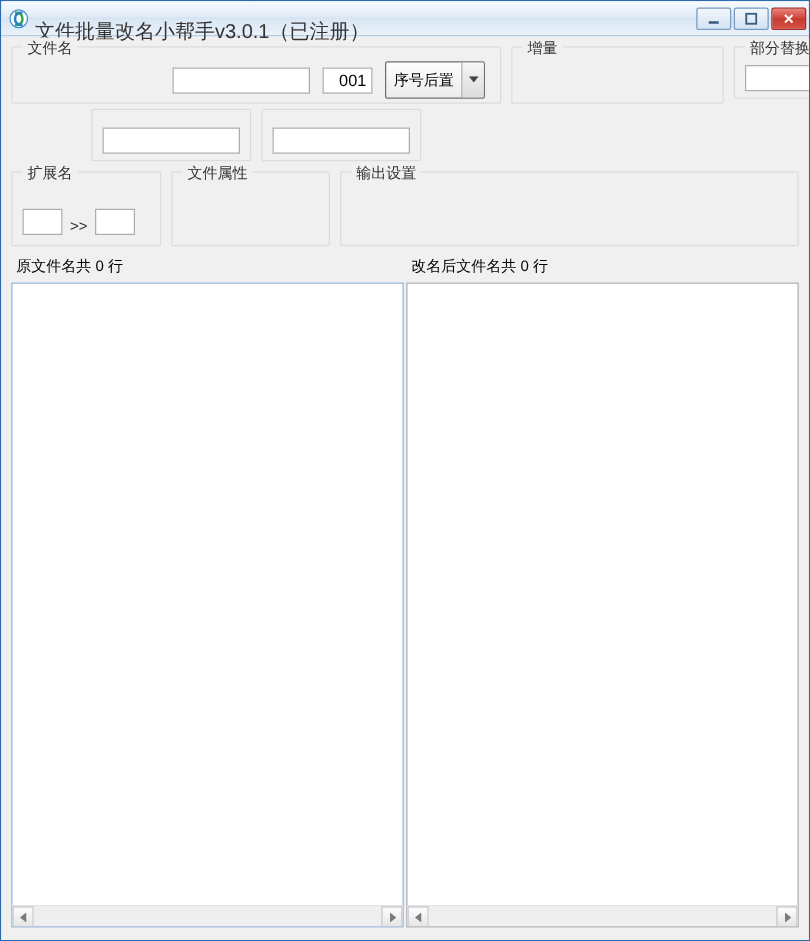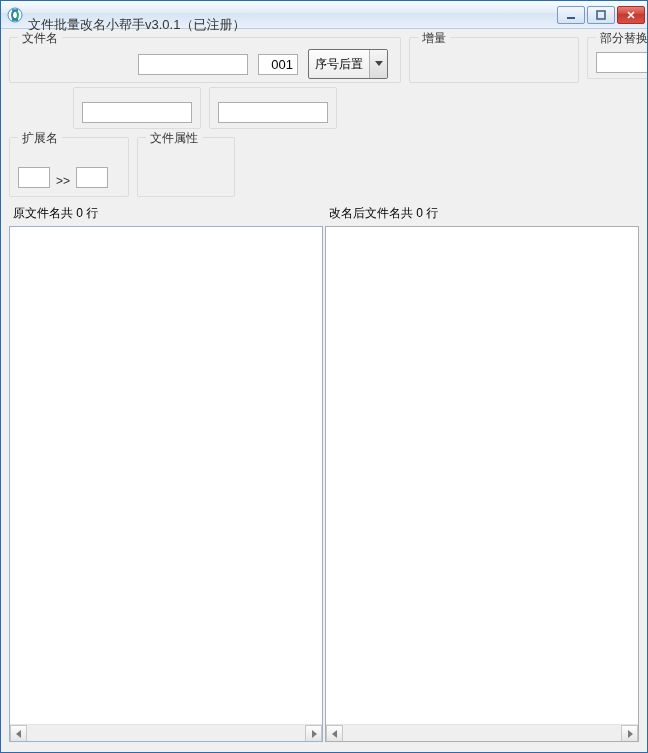--- a/index.html
+++ b/index.html
@@ -24,21 +24,21 @@
     display: flex; align-items: center;
     padding: 0 2px 0 6px;
     position: relative;
   }
   .titlebar .app-icon {
     width: 16px; height: 16px; margin-right: 5px; flex: 0 0 auto;
   }
   .titlebar .title {
     flex: 1 1 auto;
     color: #333;
-    font-size: 13px;
+    font-size: 16px;
     white-space: nowrap; overflow: hidden; margin-top: 21px;
   }
   .win-btns { display: flex; gap: 2px; }
   .win-btn {
     width: 28px; height: 18px;
     border: 1px solid #7a9bbf;
     border-radius: 2px;
     background: linear-gradient(to bottom,#f2f7fc,#d4e3f3);
     display: flex; align-items: center; justify-content: center;
     position: relative;
@@ -162,21 +162,21 @@
     display: flex; gap: 2px;
     min-height: 0;
   }
   
   #g-filename { flex: 1 1 auto; height: 46px; }
   #g-incr { width: 170px; height: 46px; }
   #g-blank1 { flex: 1 1 50%; height: 42px; }
   #g-blank2 { flex: 1 1 50%; height: 42px; }
   #g-replace { width: 140px; height: 42px; }
   #g-ext { width: 120px; height: 60px; }
-  #g-attr { width: 98px; height: 60px; }
+  #g-attr { width: 127px; height: 60px; }
   #g-output { flex: 1 1 auto; height: 60px; }
   .row2-right { flex: 0 0 170px; display:flex; flex-direction:row; gap:8px;}
   .row-top { display:flex; gap:8px; }
   .row-top-left { flex:1 1 auto; display:flex; flex-direction:column; gap:4px;align-items:center;}
   .inner-flex { display:flex; align-items:center; gap:4px; height:100%; }
 </style>
 </head>
 <body>
 
 <div class="window">
@@ -264,20 +264,23 @@
         <div class="legend">扩展名</div>
         <div class="inner-flex" style="align-items:flex-end; height:100%;">
           <input class="textbox" style="width: 32px;" value="">
           <span class="arrow-label">&gt;&gt;</span>
           <input class="textbox" style="width: 32px;" value="">
         </div>
       </div>
       <div id="g-attr" class="groupbox">
         <div class="legend">文件属性</div>
       </div>
+      <div id="g-output" class="groupbox">
+        <div class="legend">输出设置</div>
+      </div>
     </div>
 
     <div class="lists-row">
       <div class="listcol">
         <div class="listheader">
           <span class="name">原文件名</span>
           <span class="count">共 0 行</span>
         </div>
         <div class="listbox">
           <div class="list-content"></div>

